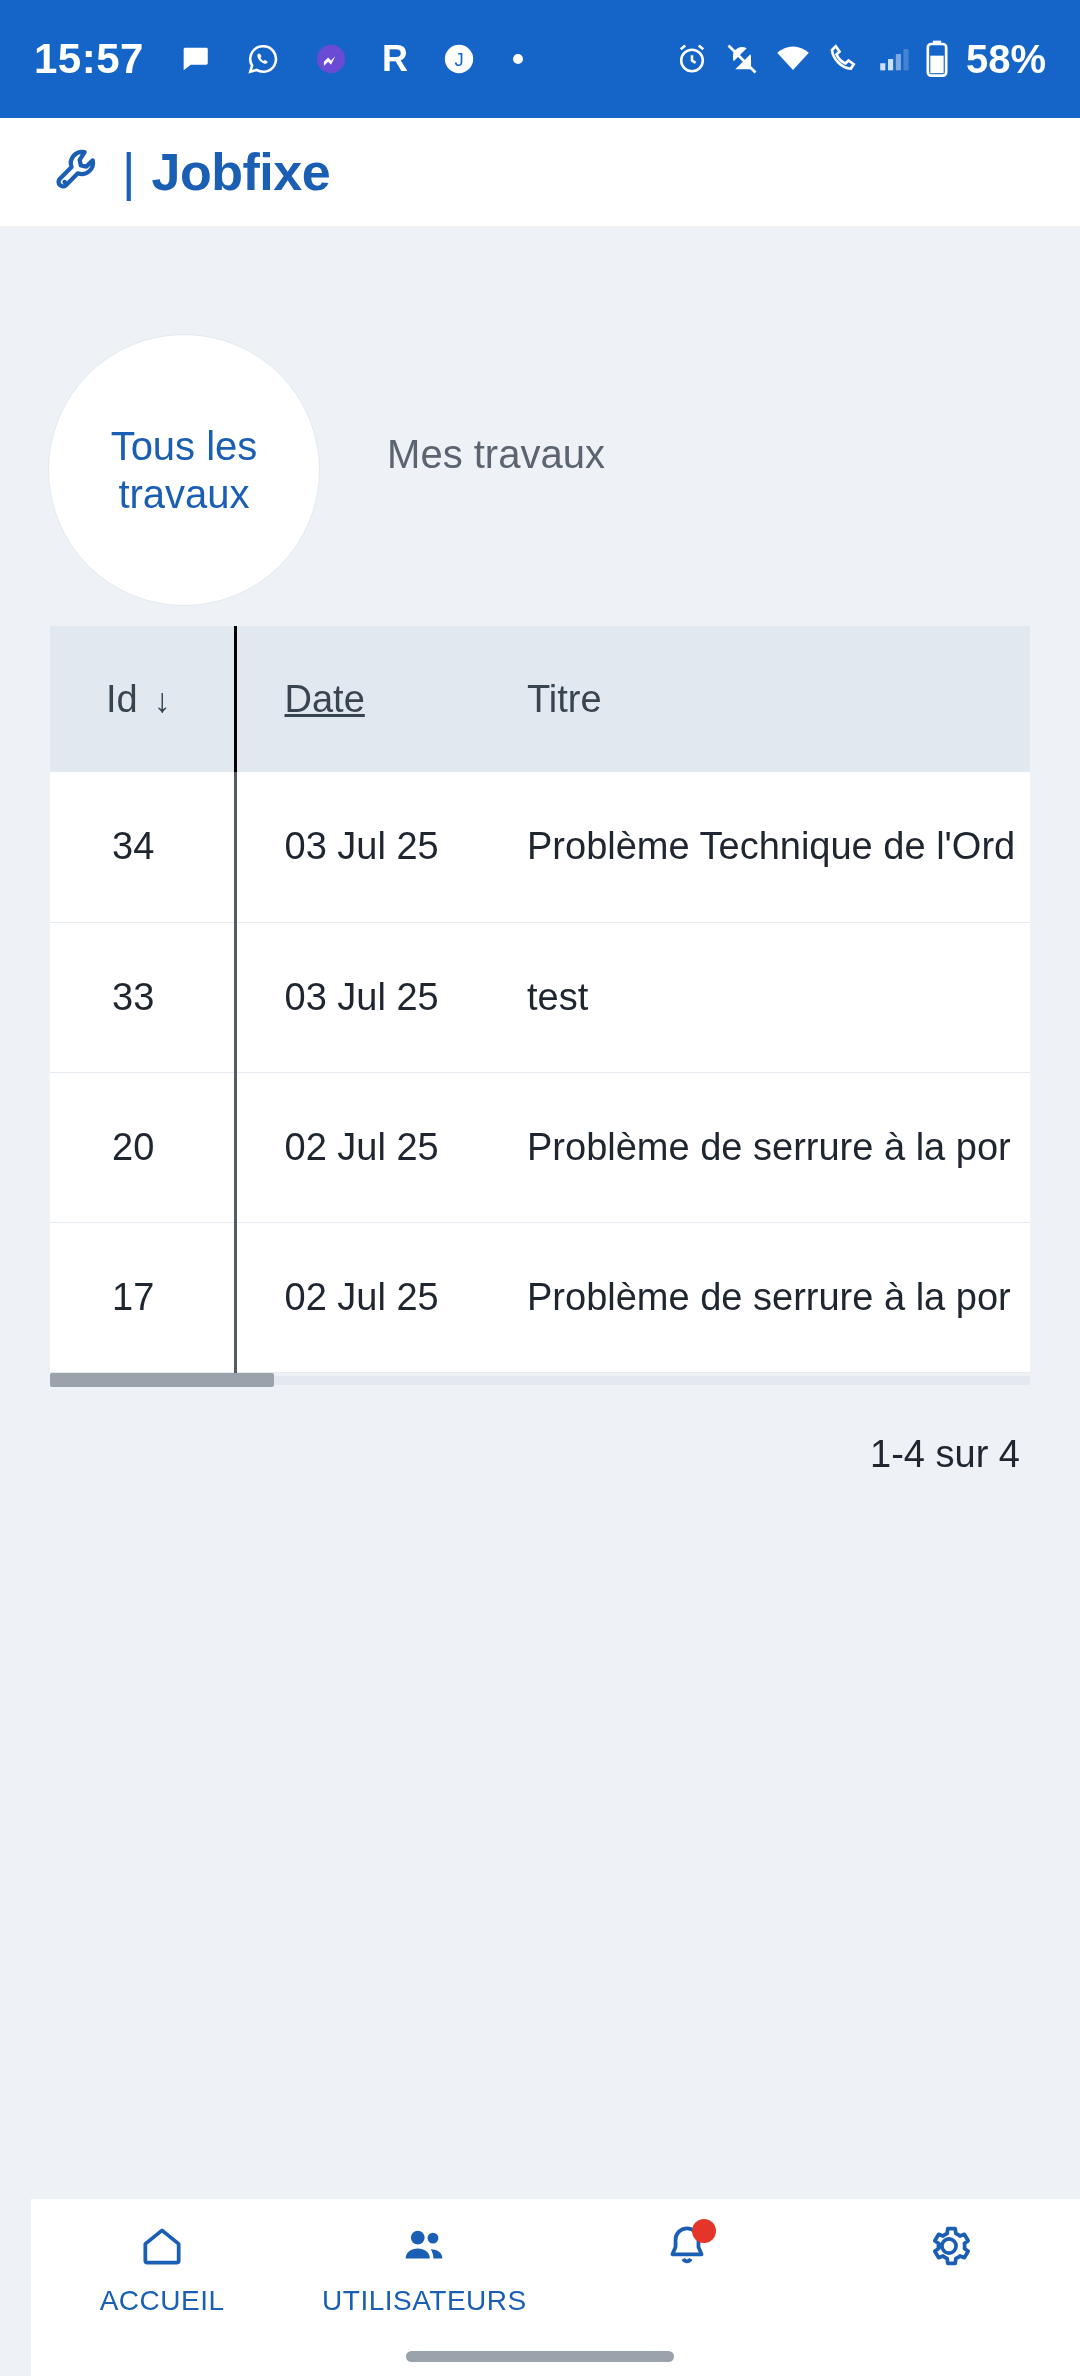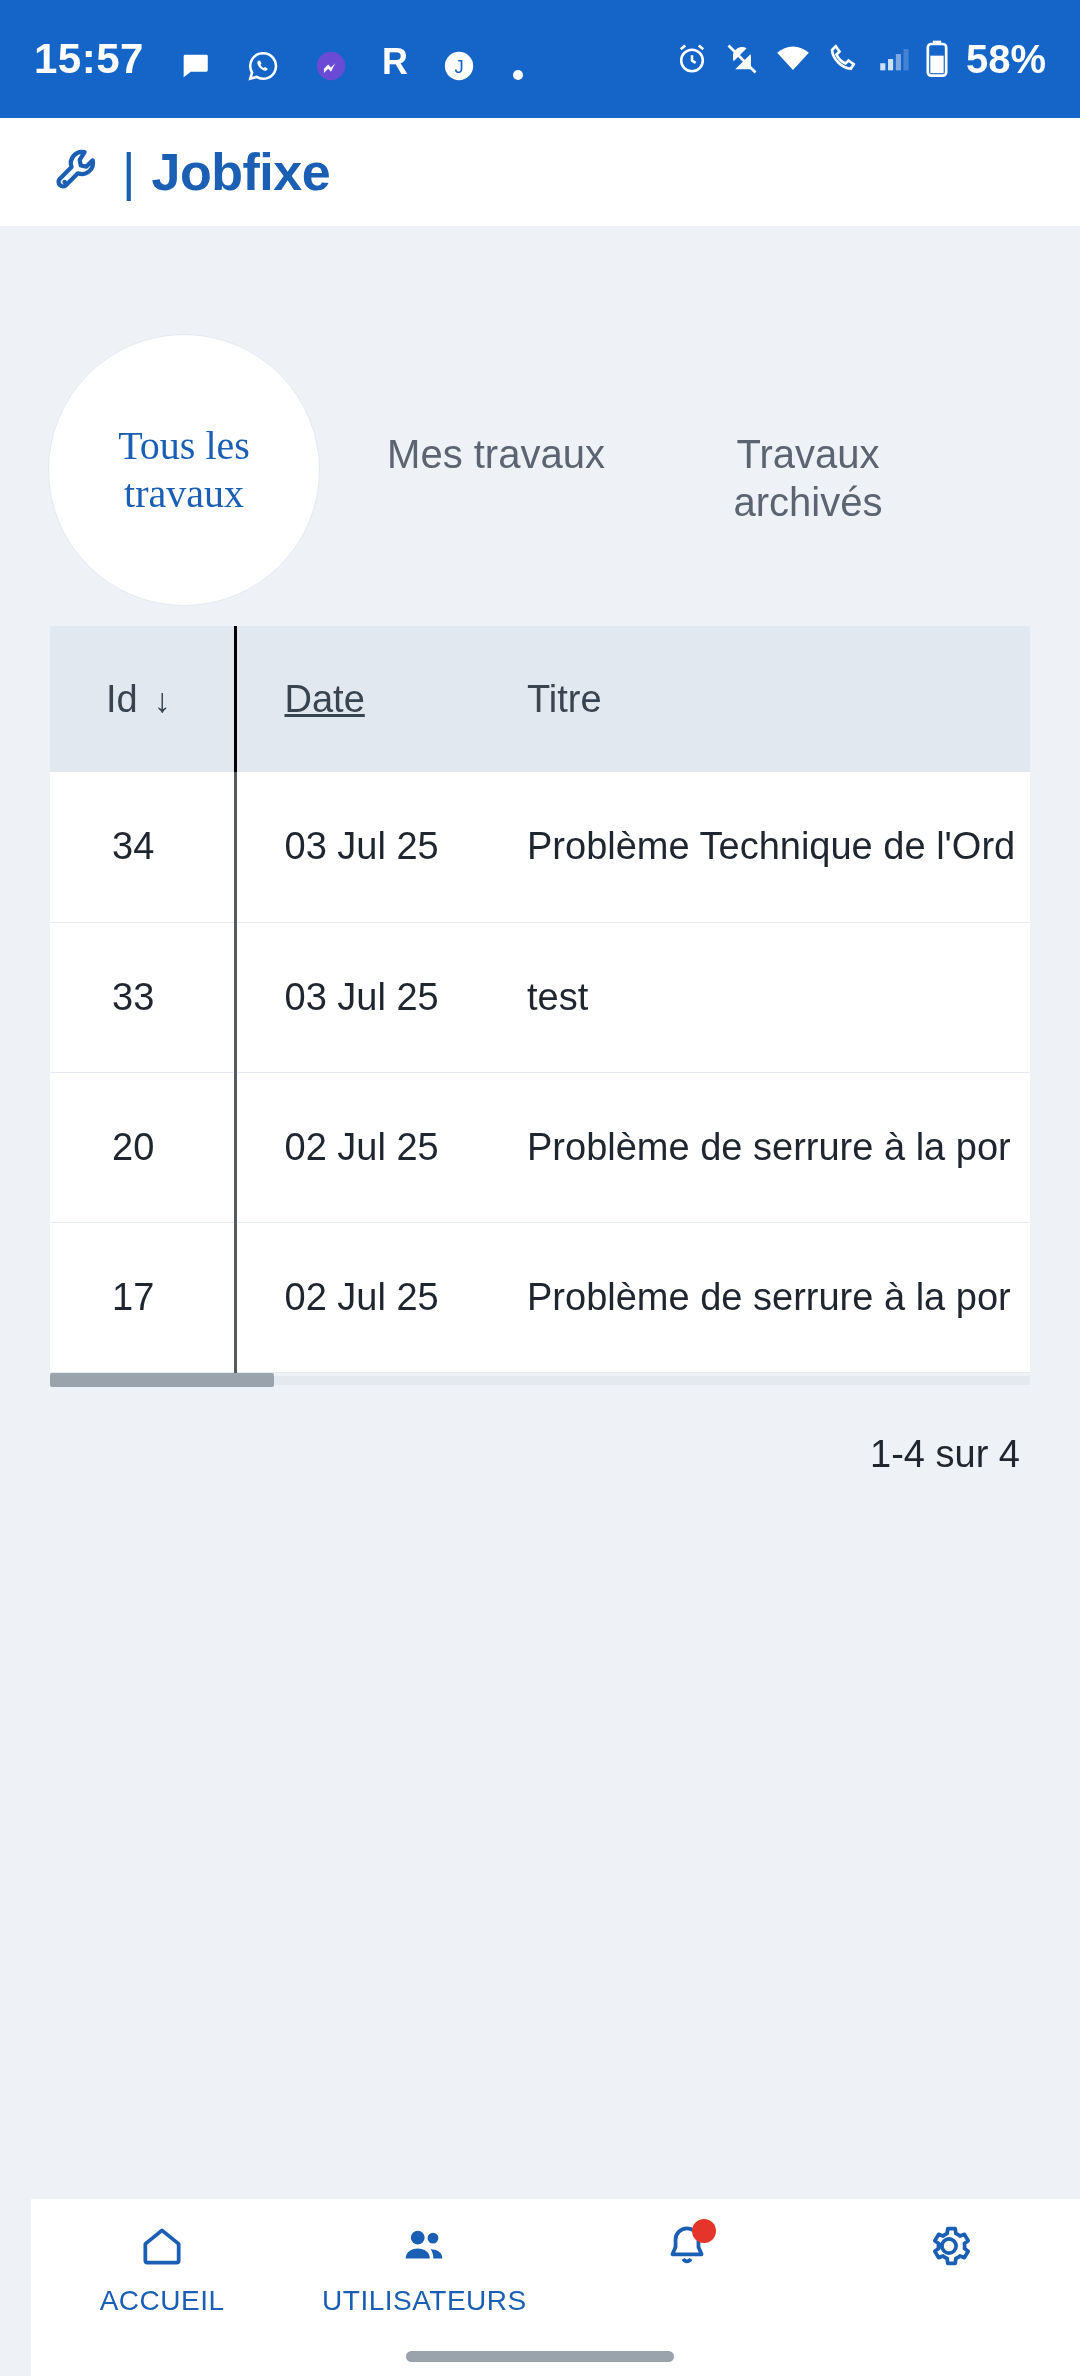--- a/index.html
+++ b/index.html
@@ -16,21 +16,21 @@
     height: 118px;
     background: #1565c8;
     color: #ffffff;
     display: flex;
     align-items: center;
     padding: 0 34px;
     justify-content: space-between;
   }
   .status-left {
     display: flex;
-    align-items: flex-end;
+    align-items: center;
     gap: 34px;
   }
   .status-clock {
     font-size: 42px;
     font-weight: bold;
     letter-spacing: 0.5px;
   }
   .status-right {
     display: flex;
     align-items: center;
@@ -97,21 +97,20 @@
     width: 272px;
     height: 272px;
     border-radius: 50%;
     background: #ffffff;
     border: 1px solid #e3e9f0;
     display: flex;
     align-items: flex-start;
     justify-content: center;
     flex-direction: column;
     margin-left: 8px;
-    font-family: Liberation Serif, serif;
   }
   .tab-pill .tab-text { padding: 0 40px; }
   .tab-plain {
     margin-top: 96px;
   }
   .tab-plain.t2 { margin-left: 46px; width: 260px; }
   .tab-plain.t3 { margin-left: 52px; width: 260px; }
 
   
   .table-wrap {
@@ -315,23 +314,20 @@
 </div>
 
 <div class="content">
 
   <div class="tabs">
     <div class="tab active tab-pill">
       <span class="tab-text">Tous les travaux</span>
     </div>
     <div class="tab tab-plain t2">
       <span>Mes travaux</span>
-    </div>
-    <div class="tab tab-plain t3">
-      <span>Travaux archivés</span>
     </div>
   </div>
 
   <div class="table-wrap">
     <table>
       <thead>
         <tr>
           <th class="c-id">
             <span>Id</span><span class="sort-arrow">↓</span>
           </th>

